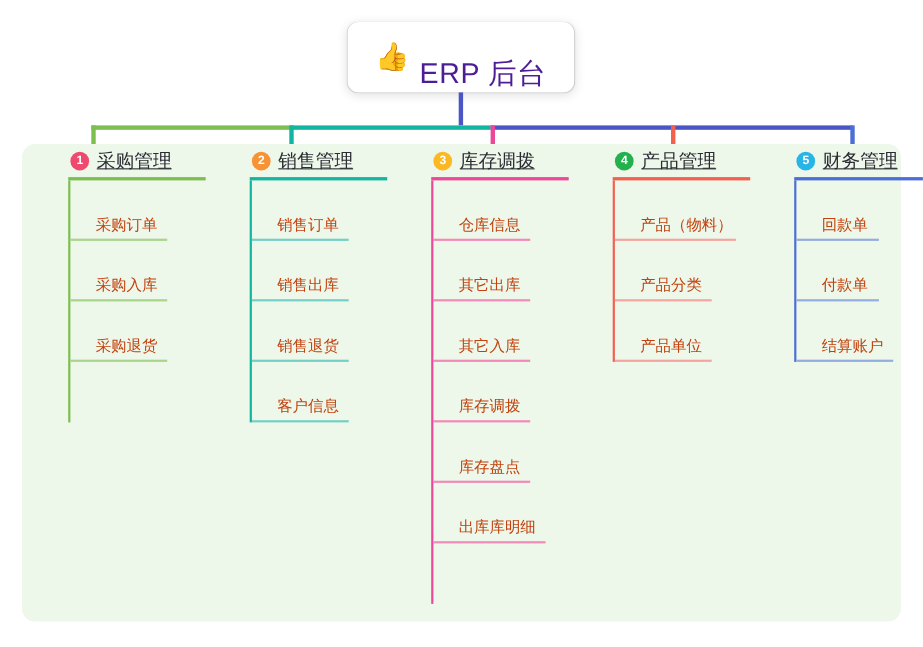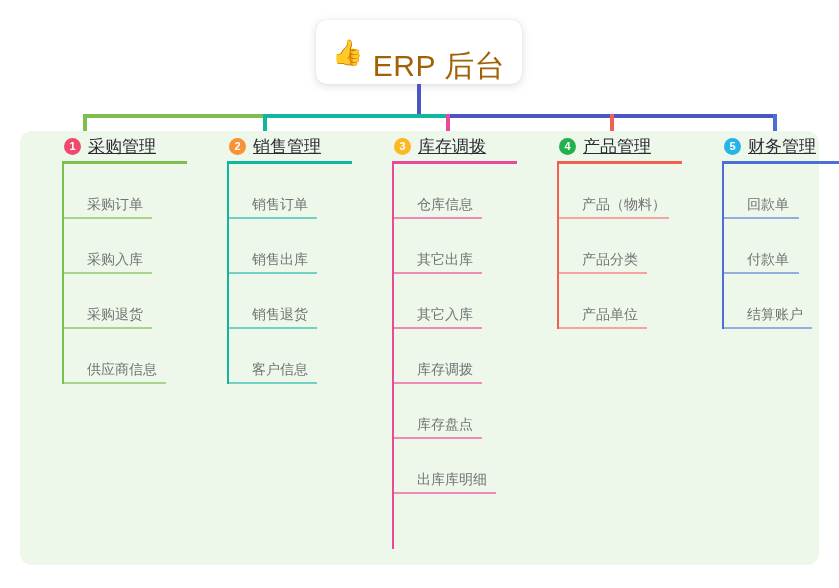--- a/index.html
+++ b/index.html
@@ -29,22 +29,22 @@
     align-items: center;
     justify-content: center;
     gap: 9px;
     box-sizing: border-box;
   }
   #root-card .thumb {
     font-size: 25px;
     line-height: 1;
   }
   #root-card .root-label {
-    font-size: 30px;
-    color: #a16207;
+    font-size: 26px;
+    color: #4c1d95;
     letter-spacing: 0.5px;
     white-space: nowrap;
     margin-top: 28px;
   }
 
   
   .conn {
     position: absolute;
   }
   .vstem {               
@@ -118,21 +118,21 @@
   .item {
     position: relative;
     height: 55px;
     box-sizing: border-box;
     display: flex;
     align-items: flex-end;
     padding-left: 23px;
   }
   .item-label {
     font-size: 14px;
-    color: #737373;
+    color: #c2410c;
     white-space: nowrap;
     padding-bottom: 5px;
   }
   .item-rule {
     position: absolute;
     left: 0;
     bottom: 0;
     height: 2px;
   }
 </style>
@@ -170,24 +170,20 @@
           <div class="item-rule" style="width: 88px; background: rgb(168, 212, 139);"></div>
         </div>
         <div class="item">
           <span class="item-label">采购入库</span>
           <div class="item-rule" style="width: 88px; background: rgb(168, 212, 139);"></div>
         </div>
         <div class="item">
           <span class="item-label">采购退货</span>
           <div class="item-rule" style="width: 88px; background: rgb(168, 212, 139);"></div>
         </div>
-        <div class="item">
-          <span class="item-label">供应商信息</span>
-          <div class="item-rule" style="width: 102px; background: rgb(168, 212, 139);"></div>
-        </div>
       </div>
     </div>
     <div class="column" style="left: 187px; width: 145px;">
       <div class="col-head">
         <span class="badge" style="background: rgb(247, 146, 53);">2</span>
         <span class="col-title">销售管理</span>
       </div>
       <div class="head-rule" style="width: 125px; background: rgb(18, 181, 160);"></div>
       <div class="items">
         <div class="spine" style="background: rgb(18, 181, 160); height: 220px;"></div>

